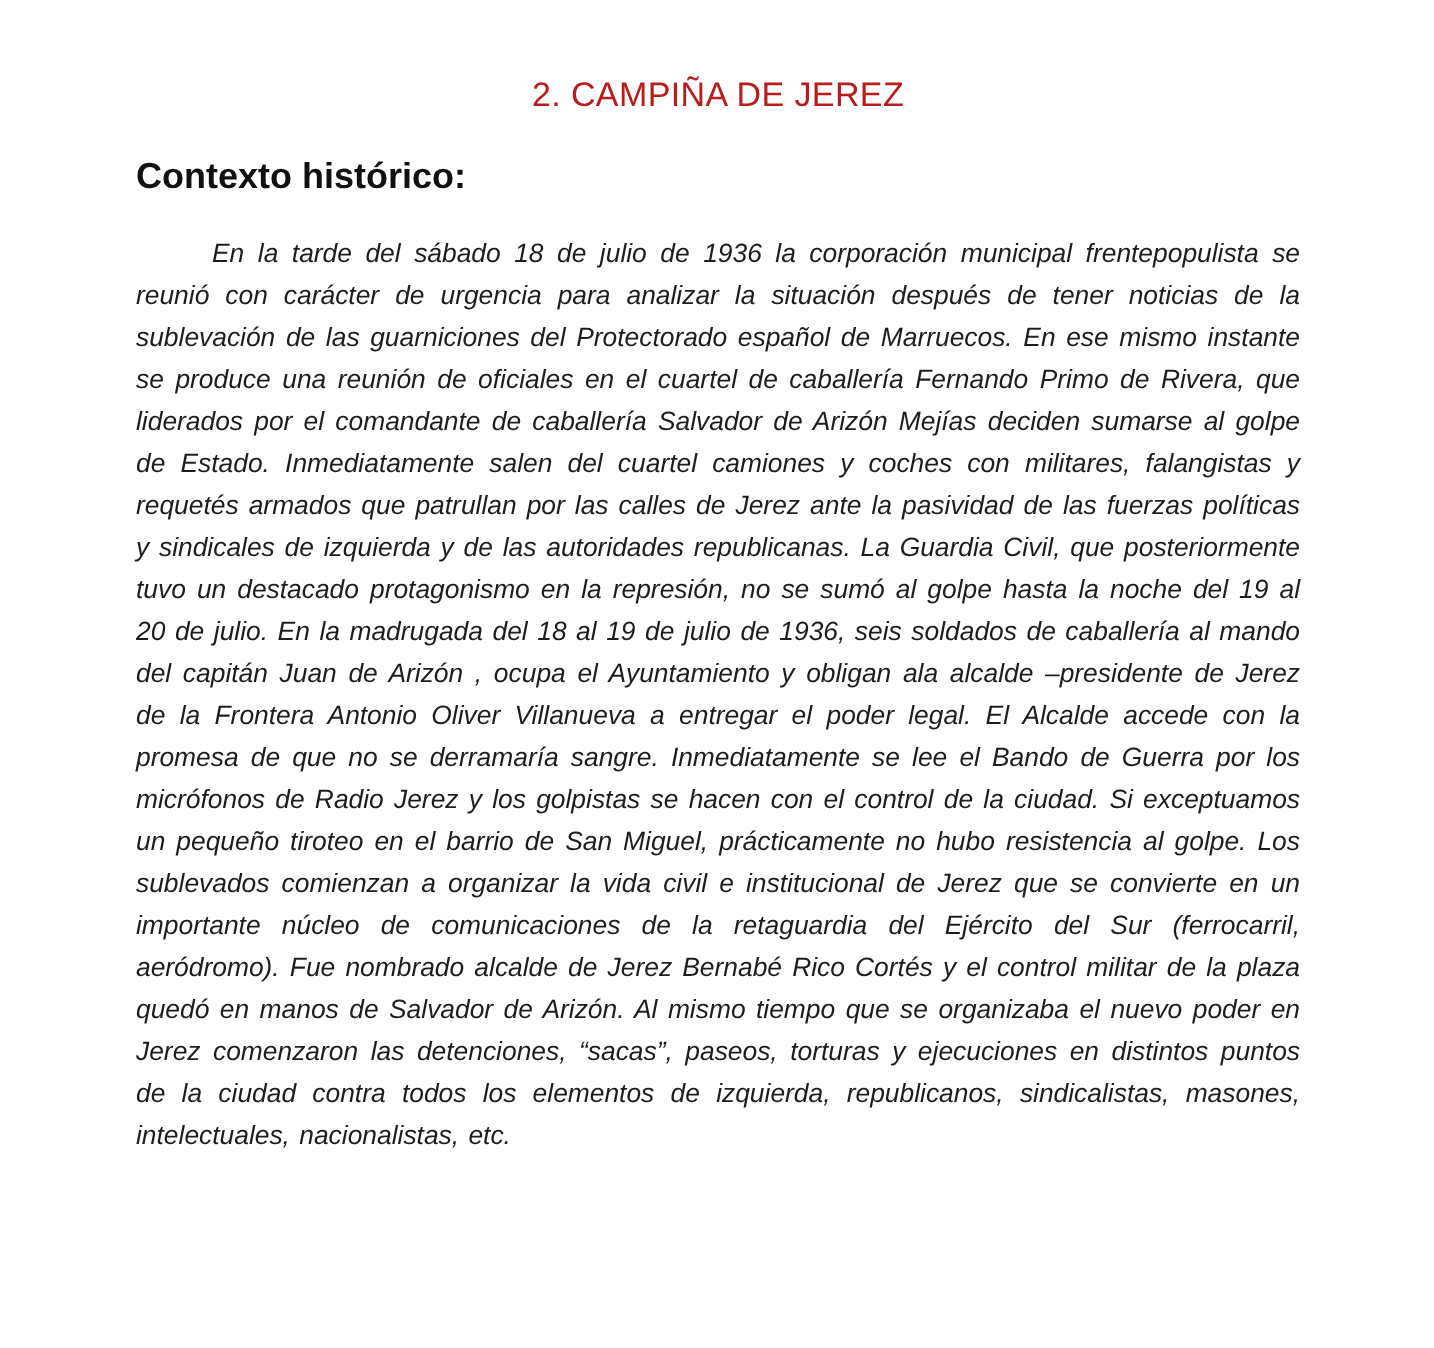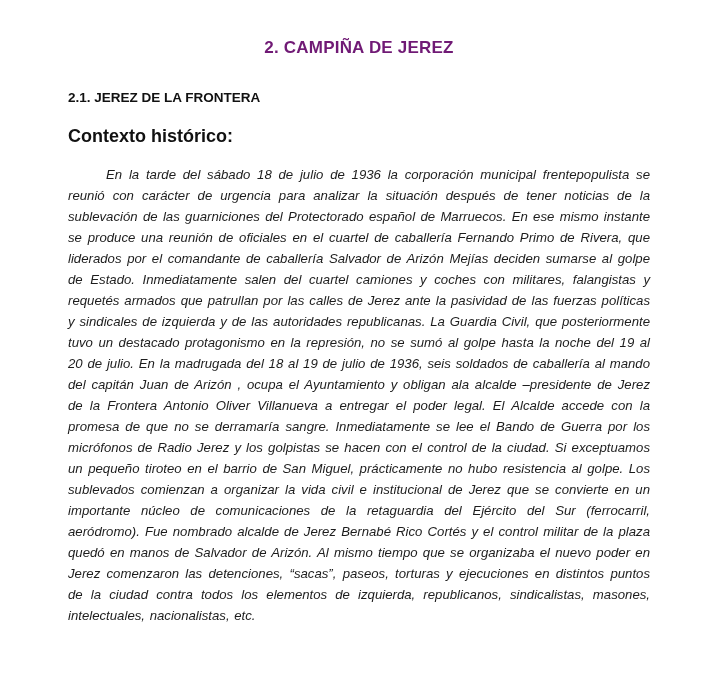--- a/index.html
+++ b/index.html
@@ -18,23 +18,23 @@
     box-sizing: border-box;
     width: 717px;
     height: 674px;
     padding: 0 67px 0 68px;
     background: #ffffff;
   }
   .doc-title {
     margin: 38px 0 0 0;
     font-size: 17px;
     line-height: 20px;
-    font-weight: bold;
+    font-weight: normal;
     text-align: center;
-    color: #701a75;
+    color: #b91c1c;
     letter-spacing: 0.2px;
   }
   .section-heading {
     margin: 32px 0 0 0;
     font-size: 13.5px;
     line-height: 16px;
     font-weight: bold;
     text-align: left;
     color: #111111;
   }
@@ -57,18 +57,17 @@
     word-spacing: 1px;
     font-style: italic;
   }
 </style>
 </head>
 <body>
 
 <div class="page">
   <h1 class="doc-title">2. CAMPIÑA DE JEREZ</h1>
 
-  <h2 class="section-heading">2.1. JEREZ DE LA FRONTERA</h2>
 
   <h3 class="subsection-heading">Contexto histórico:</h3>
 
   <p class="body-paragraph">En la tarde del sábado 18 de julio de 1936 la corporación municipal frentepopulista se reunió con carácter de urgencia para analizar la situación después de tener noticias de la sublevación de las guarniciones del Protectorado español de Marruecos. En ese mismo instante se produce una reunión de oficiales en el cuartel de caballería Fernando Primo de Rivera,  que liderados por el comandante de caballería Salvador de Arizón Mejías deciden sumarse al golpe de Estado. Inmediatamente salen del cuartel camiones y coches con militares, falangistas y requetés armados que patrullan por las calles de Jerez ante la pasividad de las fuerzas políticas y sindicales de izquierda y de las autoridades republicanas. La Guardia Civil, que posteriormente tuvo un destacado protagonismo en la represión, no se sumó al golpe hasta la noche del 19 al 20 de julio. En la madrugada del 18 al 19 de julio de 1936, seis soldados de caballería al mando del capitán Juan de Arizón , ocupa el Ayuntamiento y obligan ala alcalde –presidente de Jerez de la Frontera Antonio Oliver Villanueva a entregar el poder legal. El Alcalde accede con la promesa de que no se derramaría sangre. Inmediatamente se lee el Bando de Guerra por los micrófonos de Radio Jerez y los golpistas se hacen con el control de la ciudad. Si exceptuamos un pequeño tiroteo en el barrio de San Miguel, prácticamente no hubo resistencia al golpe. Los sublevados comienzan a organizar la vida civil e institucional de Jerez que se convierte en un importante núcleo de comunicaciones de la retaguardia del Ejército del Sur (ferrocarril, aeródromo). Fue nombrado alcalde de Jerez Bernabé Rico Cortés y el control militar de la plaza quedó en manos de Salvador de Arizón. Al mismo tiempo que se organizaba el nuevo poder en Jerez comenzaron las detenciones, “sacas”, paseos, torturas y ejecuciones en distintos puntos de la ciudad contra todos los elementos de izquierda, republicanos, sindicalistas, masones, intelectuales, nacionalistas, etc.</p>
 </div>
 
 </body></html>

